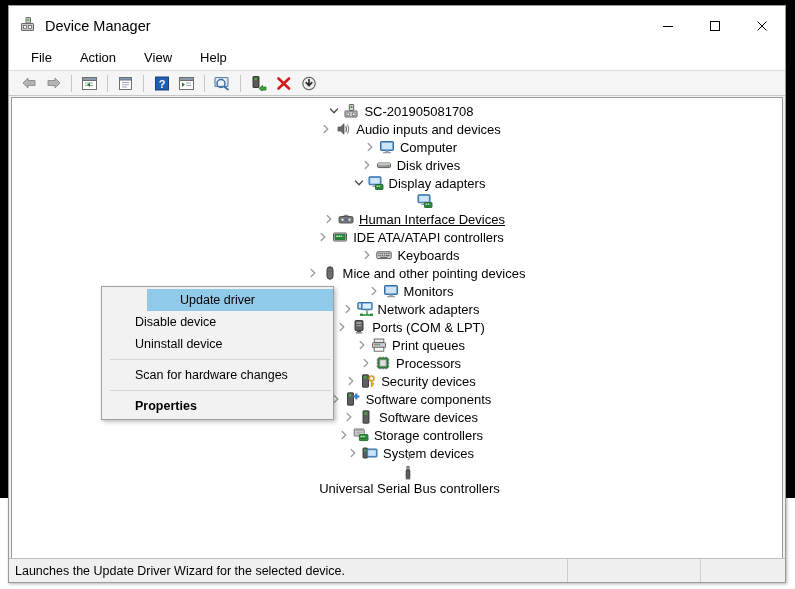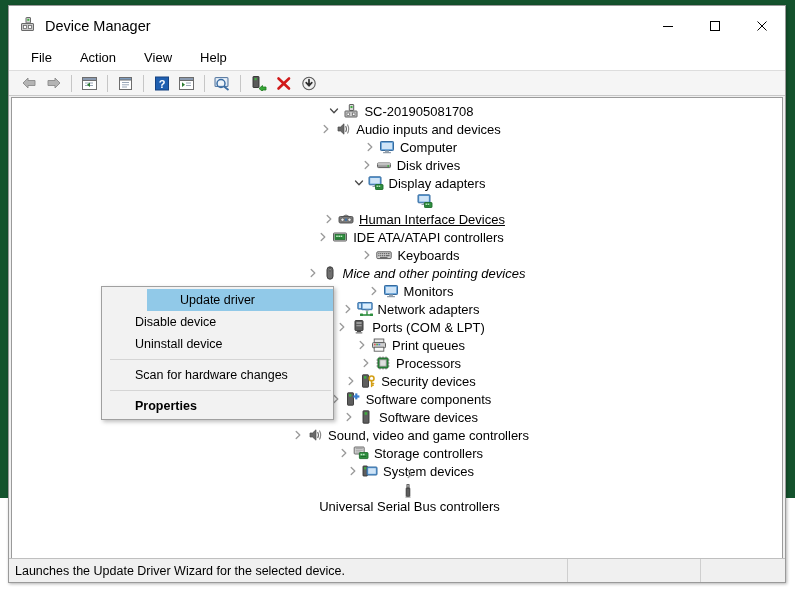--- a/index.html
+++ b/index.html
@@ -6,21 +6,21 @@
   html, body {
     margin: 0; padding: 0;
     width: 795px; height: 589px;
     background: #ffffff;
     font-family: "Liberation Sans", sans-serif;
     overflow: hidden;
   }
   #root {
     position: relative;
     width: 795px; height: 498px;
-    background: #14532d;
+    background: #000000;
   }
 
   
   .window {
     position: absolute;
     left: 8px; top: 5px;
     width: 778px; height: 578px;
     background: #ffffff;
     border: 1px solid #9a9a9a;
     box-shadow: 1px 1px 3px rgba(0,0,0,0.30);
@@ -466,21 +466,21 @@
                 <rect x="2.2" y="8" width="1.3" height="1.3" fill="#6a6a6a"></rect>
                 <rect x="4.1" y="8" width="1.3" height="1.3" fill="#6a6a6a"></rect>
                 <rect x="6" y="8" width="1.3" height="1.3" fill="#6a6a6a"></rect>
                 <rect x="7.9" y="8" width="1.3" height="1.3" fill="#6a6a6a"></rect>
                 <rect x="9.8" y="8" width="3.8" height="1.3" fill="#6a6a6a"></rect>
                 <rect x="4" y="9.9" width="7.5" height="1.1" fill="#6a6a6a"></rect>
               </svg>
             </span>
             <span class="label">Keyboards</span>
           </div>
-          <div class="row" style="padding-left: 36px; font-style: italic;">
+          <div class="row" style="padding-left: 36px;">
             <span class="chev">
               <svg width="10" height="10" viewBox="0 0 10 10">
                 <path d="M3.2 1.5 L6.8 5 L3.2 8.5" fill="none" stroke="#9a9a9a" stroke-width="1.3" stroke-linecap="round" stroke-linejoin="round"></path>
               </svg>
             </span>
             <span class="ico">
               <svg width="16" height="16" viewBox="0 0 16 16">
                 <rect x="5" y="1.8" width="6" height="12.4" rx="3" fill="#6f6f6f" stroke="#3e3e3e" stroke-width="1"></rect>
                 <line x1="8" y1="2.2" x2="8" y2="6.4" stroke="#3e3e3e" stroke-width="0.9"></line>
                 <rect x="7.3" y="3.4" width="1.5" height="2.4" rx="0.7" fill="#d8d8d8" stroke="#3e3e3e" stroke-width="0.6"></rect>
@@ -633,35 +633,20 @@
             <span class="label">Software devices</span>
           </div>
           <div class="row" style="padding-left: 25px;">
             <span class="chev">
               <svg width="10" height="10" viewBox="0 0 10 10">
                 <path d="M3.2 1.5 L6.8 5 L3.2 8.5" fill="none" stroke="#9a9a9a" stroke-width="1.3" stroke-linecap="round" stroke-linejoin="round"></path>
               </svg>
             </span>
             <span class="ico">
               <svg width="16" height="16" viewBox="0 0 16 16">
-                <path d="M3 6 L5.5 6 L9 2.8 L9 13.2 L5.5 10 L3 10 Z" fill="#6a6a6a" stroke="#4a4a4a" stroke-width="0.7" stroke-linejoin="round"></path>
-                <path d="M10.6 5 Q12.4 8 10.6 11" fill="none" stroke="#6a6a6a" stroke-width="1.1"></path>
-                <path d="M12.4 3.4 Q15 8 12.4 12.6" fill="none" stroke="#8a8a8a" stroke-width="1.1"></path>
-              </svg>
-            </span>
-            <span class="label">Sound, video and game controllers</span>
-          </div>
-          <div class="row" style="padding-left: 25px;">
-            <span class="chev">
-              <svg width="10" height="10" viewBox="0 0 10 10">
-                <path d="M3.2 1.5 L6.8 5 L3.2 8.5" fill="none" stroke="#9a9a9a" stroke-width="1.3" stroke-linecap="round" stroke-linejoin="round"></path>
-              </svg>
-            </span>
-            <span class="ico">
-              <svg width="16" height="16" viewBox="0 0 16 16">
                 <rect x="1.2" y="2" width="10" height="7" rx="0.8" fill="#d8d8d8" stroke="#5e5e5e" stroke-width="0.9"></rect>
                 <path d="M2.6 3.4 L9.8 3.4 M2.6 5.2 L9.8 5.2 M2.6 7 L7.6 7" stroke="#9a9a9a" stroke-width="0.9"></path>
                 <rect x="6.4" y="7.6" width="8.6" height="6" rx="0.6" fill="#2f8f3f" stroke="#1d6b2b" stroke-width="0.9"></rect>
                 <rect x="7.6" y="8.8" width="1.7" height="1.5" fill="#bfe8c4"></rect>
                 <rect x="9.9" y="8.8" width="1.7" height="1.5" fill="#bfe8c4"></rect>
                 <rect x="7.6" y="11" width="5.6" height="1" fill="#1d6b2b"></rect>
               </svg>
             </span>
             <span class="label">Storage controllers</span>
           </div>

